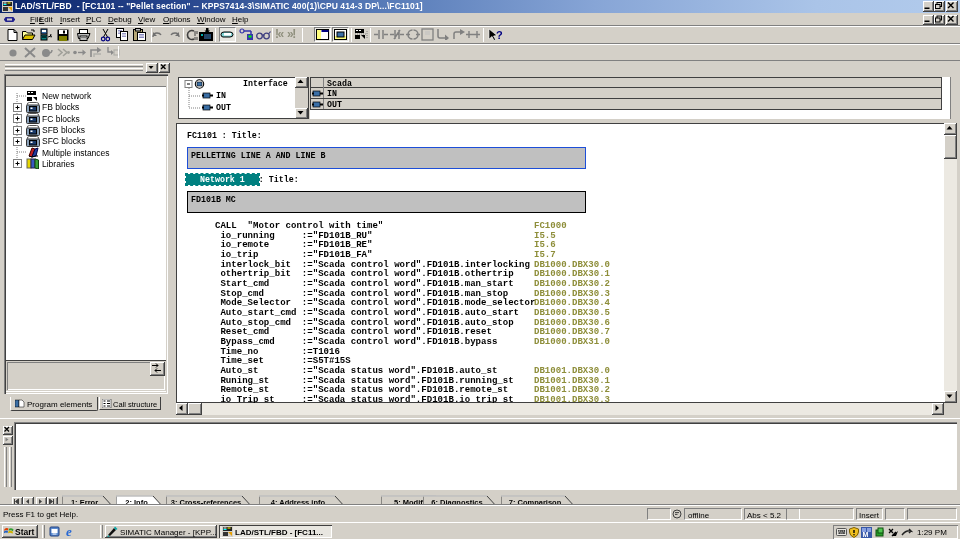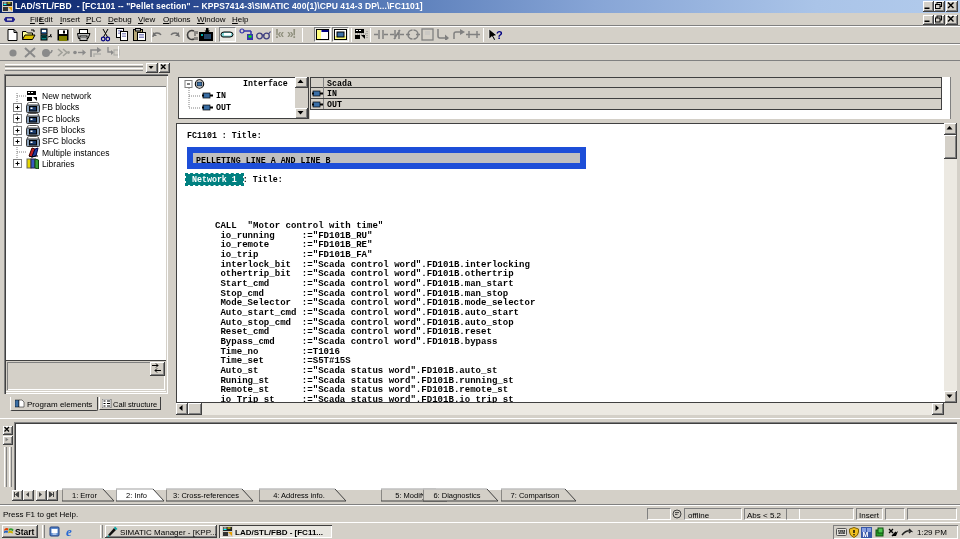--- a/index.html
+++ b/index.html
@@ -436,45 +436,67 @@
         </svg>
       <span class="mono abs" style="left:16px;top:1px;font-weight:bold;font-size:8.3px;">OUT</span>
       <div class="abs" style="left:12px;top:0;width:1px;height:10px;background:#808080;"></div>
     </div>
   </div>
 
   <div class="abs" style="left:0;top:58px;width:784px;height:4px;background:#d4d0c8;"></div>
 
   <div class="abs" style="left:0;top:62px;width:768px;height:280px;background:#fff;border:1px solid #404040;border-right:none;font-weight:bold;">
     <div class="mono abs" style="left:10px;top:7px;font-size:8.3px;white-space:pre;font-weight:bold;">FC1101 : Title:</div>
-    <div class="abs" style="left:10px;top:23px;width:399px;height:22px;background:#c0c0c0;border:6px solid #1d4ed8;">
+    <div class="abs" style="left:10px;top:23px;width:399px;height:22px;background:#c0c0c0;border:1px solid #1d4ed8;">
       <span class="mono abs" style="left:3px;top:3px;font-size:8.3px;font-weight:bold;">PELLETING LINE A AND LINE B</span>
     </div>
     <div class="abs" style="left:9px;top:51px;height:11px;">
-      <span class="mono" style="background:#008080;color:#fff;font-size:8.3px;font-weight:bold;padding:1px 6px;box-shadow:0 0 0 1px #fff;outline:1px dashed #008080;outline-offset:0px;">Network 1</span><span class="mono" style="font-size:8.3px;font-weight:bold;">: Title:</span>
+      <span class="mono" style="background:#008080;color:#fff;font-size:8.3px;font-weight:bold;padding:1px 14px;box-shadow:0 0 0 1px #fff;outline:1px dashed #008080;outline-offset:0px;">Network 1</span><span class="mono" style="font-size:8.3px;font-weight:bold;">: Title:</span>
+    </div>
+    <div class="abs" style="left:10px;top:67px;width:399px;height:22px;background:#c0c0c0;border:1px solid #000;">
+      <span class="mono abs" style="left:3px;top:3px;font-size:8.3px;font-weight:bold;">FD101B MC</span>
     </div>
     <div id="code" class="mono abs" style="left:38px;top:97px;font-size:9.05px;line-height:9.67px;white-space:pre;font-weight:bold;">CALL  "Motor control with time"
  io_running     :="FD101B_RU"
  io_remote      :="FD101B_RE"
  io_trip        :="FD101B_FA"
  interlock_bit  :="Scada control word".FD101B.interlocking
  othertrip_bit  :="Scada control word".FD101B.othertrip
  Start_cmd      :="Scada control word".FD101B.man_start
  Stop_cmd       :="Scada control word".FD101B.man_stop
  Mode_Selector  :="Scada control word".FD101B.mode_selector
  Auto_start_cmd :="Scada control word".FD101B.auto_start
  Auto_stop_cmd  :="Scada control word".FD101B.auto_stop
  Reset_cmd      :="Scada control word".FD101B.reset
  Bypass_cmd     :="Scada control word".FD101B.bypass
  Time_no        :=T1016
  Time_set       :=S5T#15S
  Auto_st        :="Scada status word".FD101B.auto_st
  Runing_st      :="Scada status word".FD101B.running_st
  Remote_st      :="Scada status word".FD101B.remote_st
  io Trip st     :="Scada status word".FD101B.io trip st</div>
+    <div id="addr" class="mono abs" style="left:357px;top:97px;font-size:9.05px;line-height:9.67px;white-space:pre;font-weight:bold;color:#8e8e3a;">FC1000
+I5.5
+I5.6
+I5.7
+DB1000.DBX30.0
+DB1000.DBX30.1
+DB1000.DBX30.2
+DB1000.DBX30.3
+DB1000.DBX30.4
+DB1000.DBX30.5
+DB1000.DBX30.6
+DB1000.DBX30.7
+DB1000.DBX31.0
+
+
+DB1001.DBX30.0
+DB1001.DBX30.1
+DB1001.DBX30.2
+DB1001.DBX30.3</div>
   </div>
 
   <div class="abs" style="left:768px;top:62px;width:13px;height:280px;background:#ece9e2;">
     <div class="abs btn" style="left:0;top:0;width:13px;height:12px;"><svg width="11" height="10">
           <path d="M5.5 3 l3 3.5 h-6 z" fill="#000"></path>
         </svg></div>
     <div class="abs btn" style="left:0;top:12px;width:13px;height:24px;"></div>
     <div class="abs btn" style="left:0;bottom:0;width:13px;height:12px;"><svg width="11" height="10">
           <path d="M5.5 7 l-3 -3.5 h6 z" fill="#000"></path>
         </svg></div>
@@ -497,21 +519,21 @@
         <path d="M1.5 1 L6 5.5 M6 1 L1.5 5.5" stroke="#000" stroke-width="1.2"></path>
       </svg></div>
   <div class="abs btn" style="left:3px;top:17px;width:10px;height:9px;"><svg width="8" height="7">
         <path d="M2.5 1.5 l3 2 -3 2 z" fill="#808080"></path>
       </svg></div>
   <div class="abs" style="left:4px;top:28px;width:3px;height:40px;border-left:1px solid #fff;border-right:1px solid #808080;"></div>
   <div class="abs" style="left:9px;top:28px;width:3px;height:40px;border-left:1px solid #fff;border-right:1px solid #808080;"></div>
 
   <div class="abs" style="left:14px;top:3px;width:943px;height:68px;background:#fff;box-shadow:inset 1px 1px 0 #808080, inset 2px 2px 0 #404040, inset -1px -1px 0 #fff;"></div>
 
-  <div class="abs" style="left:14px;top:69px;width:943px;height:15px;">
+  <div class="abs" style="left:14px;top:76px;width:943px;height:15px;font-weight:bold;">
     <div class="abs btn" style="left:-2px;top:2px;width:11px;height:11px;"><svg width="9" height="9">
           <path d="M6.5 2 l-3 2.5 3 2.5 z M2.5 2 v5" fill="#404040" stroke="#404040" stroke-width="1"></path>
         </svg></div>
     <div class="abs btn" style="left:9px;top:2px;width:11px;height:11px;"><svg width="9" height="9">
           <path d="M6 2 l-3 2.5 3 2.5 z" fill="#404040"></path>
         </svg></div>
     <div class="abs btn" style="left:22px;top:2px;width:11px;height:11px;"><svg width="9" height="9">
           <path d="M3 2 l3 2.5 -3 2.5 z" fill="#404040"></path>
         </svg></div>
     <div class="abs btn" style="left:33px;top:2px;width:11px;height:11px;"><svg width="9" height="9">

